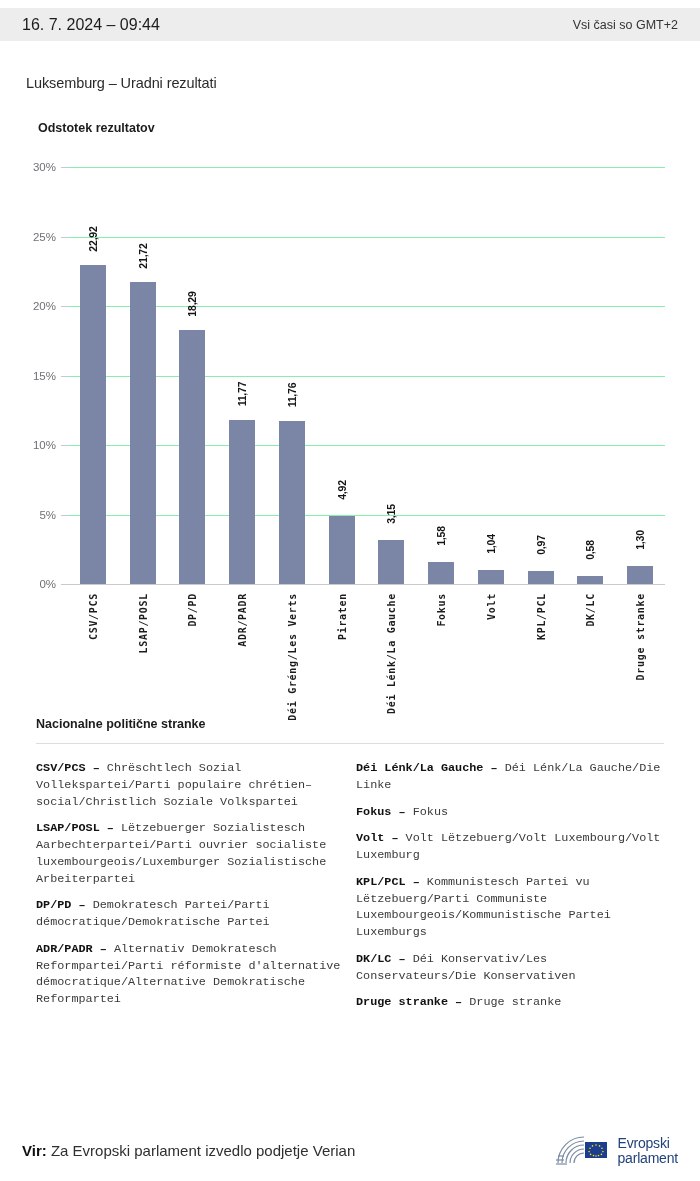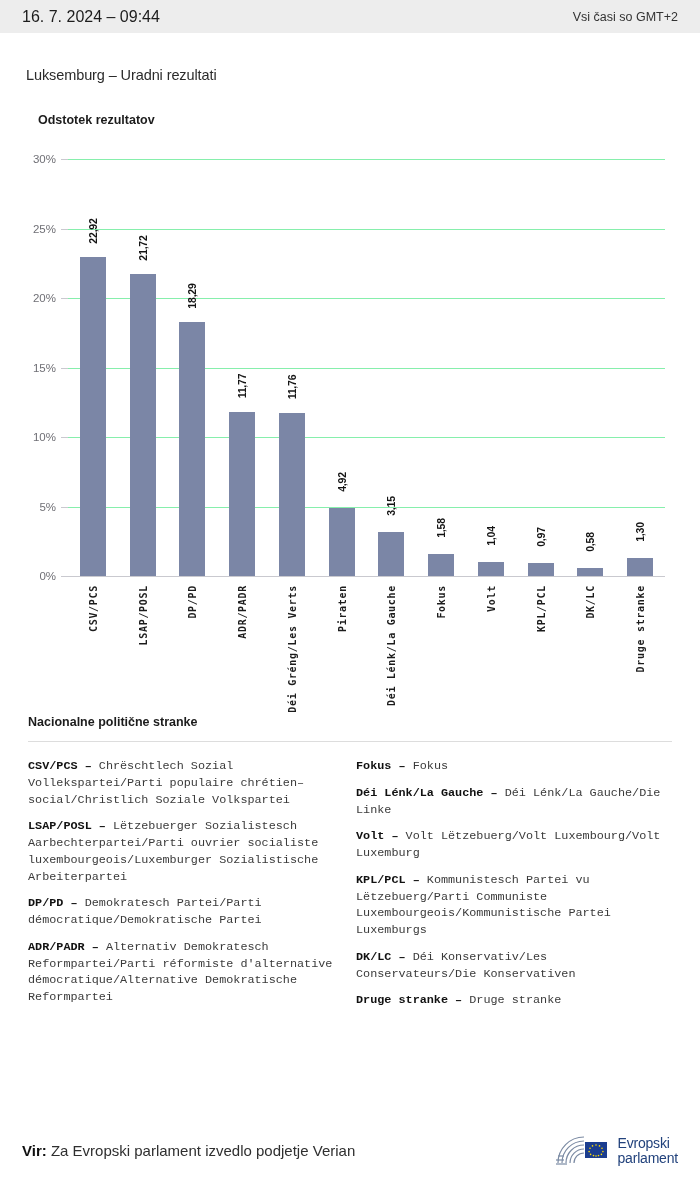--- a/index.html
+++ b/index.html
@@ -13,20 +13,21 @@
   }
 
   
   .topbar {
     height: 33px;
     background: #ededed;
     display: flex;
     align-items: center;
     justify-content: space-between;
     padding: 0 22px;
+    margin-top: 8px;
   }
   .topbar-tz {
     font-size: 12.5px;
     color: #333333;
   }
 
   
   .titles { padding: 22px 26px 0 26px; }
   .main-title {
     font-size: 15.5px;
@@ -126,21 +127,21 @@
     color: #1c1c1c;
     white-space: nowrap;
     writing-mode: vertical-rl;
     transform: translateX(-50%) rotate(180deg);
     margin-top: 9px;
     letter-spacing: 0.7px;
     font-family: "DejaVu Sans Mono", monospace;
   }
 
   
-  .legend { padding: 0 28px; margin-top: 12px; }
+  .legend { padding: 0 36px; margin-top: 6px; }
   .legend-title {
     font-size: 12.5px;
     font-weight: bold;
     color: #1c1c1c;
   }
   .legend-rule {
     height: 1px;
     background: #dddddd;
     margin: 12px 0 16px 0;
   }
@@ -301,22 +302,22 @@
   <div class="legend-title">Nacionalne politične stranke</div>
   <div class="legend-rule"></div>
   <div class="legend-cols">
     <div class="legend-col" id="legend-left">
         <div class="legend-item"><b>CSV/PCS –</b><span> Chrëschtlech Sozial Vollekspartei/Parti populaire chrétien–social/Christlich Soziale Volkspartei</span></div>
         <div class="legend-item"><b>LSAP/POSL –</b><span> Lëtzebuerger Sozialistesch Aarbechterpartei/Parti ouvrier socialiste luxembourgeois/Luxemburger Sozialistische Arbeiterpartei</span></div>
         <div class="legend-item"><b>DP/PD –</b><span> Demokratesch Partei/Parti démocratique/Demokratische Partei</span></div>
         <div class="legend-item"><b>ADR/PADR –</b><span> Alternativ Demokratesch Reformpartei/Parti réformiste d'alternative démocratique/Alternative Demokratische Reformpartei</span></div>
       </div>
     <div class="legend-col" id="legend-right">
+        <div class="legend-item"><b>Déi Lénk/La Gauche –</b><span> Déi Lénk/La Gauche/Die Linke</span></div>
         <div class="legend-item"><b>Fokus –</b><span> Fokus</span></div>
-        <div class="legend-item"><b>Déi Lénk/La Gauche –</b><span> Déi Lénk/La Gauche/Die Linke</span></div>
         <div class="legend-item"><b>Volt –</b><span> Volt Lëtzebuerg/Volt Luxembourg/Volt Luxemburg</span></div>
         <div class="legend-item"><b>KPL/PCL –</b><span> Kommunistesch Partei vu Lëtzebuerg/Parti Communiste Luxembourgeois/Kommunistische Partei Luxemburgs</span></div>
         <div class="legend-item"><b>DK/LC –</b><span> Déi Konservativ/Les Conservateurs/Die Konservativen</span></div>
         <div class="legend-item"><b>Druge stranke –</b><span> Druge stranke</span></div>
       </div>
   </div>
 </div>
 
 <div class="footer">
   <div class="source">

